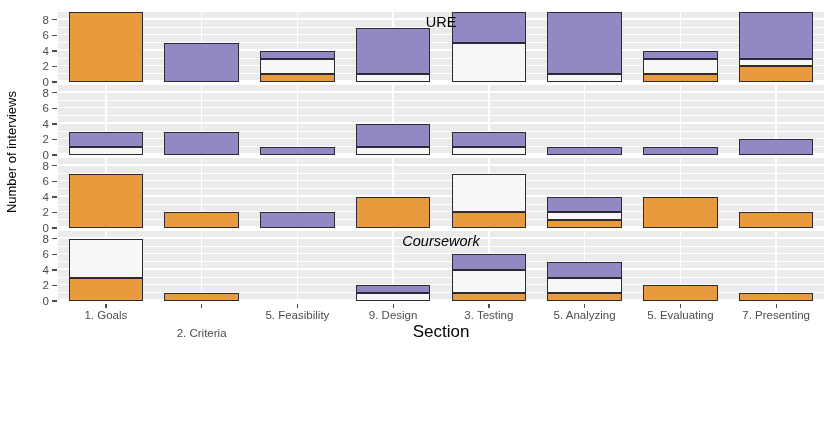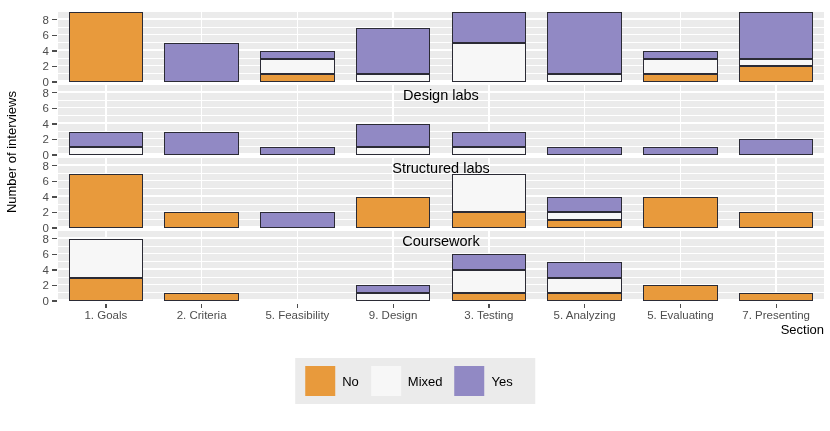--- a/index.html
+++ b/index.html
@@ -49,21 +49,21 @@
     height: 292px;
   }
 
   .panel {
     position: relative;
     width: 100%;
     background: #ebebeb;
     box-sizing: border-box;
     margin-bottom: 3px;
   }
-  .panel:last-child { margin-bottom: 0; }
+  .panel:last-child { margin-bottom: 0; font-style: italic; }
 
   .panel-plot {
     position: absolute;
     left: 0; right: 0; top: 0; bottom: 0;
   }
 
   
   .grid-h {
     position: absolute;
     left: 0;
@@ -145,22 +145,22 @@
     color: #4d4d4d;
     text-align: center;
     white-space: nowrap;
     transform: translateX(-50%);
   }
   .x-axis-title {
     position: absolute;
     left: 58px;
     top: 322px;
     width: 766px;
-    text-align: right;
-    font-size: 13px;
+    text-align: center;
+    font-size: 17px;
     color: #000;
   }
 
   
   .legend {
     position: absolute;
     left: 50%;
     transform: translateX(-50%);
     top: 358px;
     background: #ebebeb;
@@ -285,20 +285,21 @@
             <div class="seg" style="background: rgb(232, 154, 60); bottom: 0px; height: 7.77778px;"></div>
             <div class="seg" style="background: rgb(247, 247, 247); bottom: 7.77778px; height: 15.5556px;"></div>
             <div class="seg" style="background: rgb(145, 137, 196); bottom: 23.3333px; height: 7.77778px;"></div>
           </div>
           <div class="bar-group" style="left: 680.783px; width: 74.685px; height: 70px;">
             <div class="seg" style="background: rgb(232, 154, 60); bottom: 0px; height: 15.5556px;"></div>
             <div class="seg" style="background: rgb(247, 247, 247); bottom: 15.5556px; height: 7.77778px;"></div>
             <div class="seg" style="background: rgb(145, 137, 196); bottom: 23.3333px; height: 46.6667px;"></div>
           </div>
         </div>
+        <div class="facet-label">URE</div>
       </div>
       <div class="panel" style="height: 70px;">
         <div class="panel-plot">
           <div class="grid-h major" style="bottom: 0px;"></div>
           <div class="grid-h" style="bottom: 7.77778px;"></div>
           <div class="grid-h major" style="bottom: 15.5556px;"></div>
           <div class="grid-h" style="bottom: 23.3333px;"></div>
           <div class="grid-h major" style="bottom: 31.1111px;"></div>
           <div class="grid-h" style="bottom: 38.8889px;"></div>
           <div class="grid-h major" style="bottom: 46.6667px;"></div>
@@ -334,21 +335,20 @@
           <div class="bar-group" style="left: 489.283px; width: 74.685px; height: 70px;">
             <div class="seg" style="background: rgb(145, 137, 196); bottom: 0px; height: 7.77778px;"></div>
           </div>
           <div class="bar-group" style="left: 585.033px; width: 74.685px; height: 70px;">
             <div class="seg" style="background: rgb(145, 137, 196); bottom: 0px; height: 7.77778px;"></div>
           </div>
           <div class="bar-group" style="left: 680.783px; width: 74.685px; height: 70px;">
             <div class="seg" style="background: rgb(145, 137, 196); bottom: 0px; height: 15.5556px;"></div>
           </div>
         </div>
-        <div class="facet-label">Design labs</div>
       </div>
       <div class="panel" style="height: 70px;">
         <div class="panel-plot">
           <div class="grid-h major" style="bottom: 0px;"></div>
           <div class="grid-h" style="bottom: 7.77778px;"></div>
           <div class="grid-h major" style="bottom: 15.5556px;"></div>
           <div class="grid-h" style="bottom: 23.3333px;"></div>
           <div class="grid-h major" style="bottom: 31.1111px;"></div>
           <div class="grid-h" style="bottom: 38.8889px;"></div>
           <div class="grid-h major" style="bottom: 46.6667px;"></div>
@@ -384,21 +384,20 @@
             <div class="seg" style="background: rgb(247, 247, 247); bottom: 7.77778px; height: 7.77778px;"></div>
             <div class="seg" style="background: rgb(145, 137, 196); bottom: 15.5556px; height: 15.5556px;"></div>
           </div>
           <div class="bar-group" style="left: 585.033px; width: 74.685px; height: 70px;">
             <div class="seg" style="background: rgb(232, 154, 60); bottom: 0px; height: 31.1111px;"></div>
           </div>
           <div class="bar-group" style="left: 680.783px; width: 74.685px; height: 70px;">
             <div class="seg" style="background: rgb(232, 154, 60); bottom: 0px; height: 15.5556px;"></div>
           </div>
         </div>
-        <div class="facet-label">Structured labs</div>
       </div>
       <div class="panel" style="height: 70px;">
         <div class="panel-plot">
           <div class="grid-h major" style="bottom: 0px;"></div>
           <div class="grid-h" style="bottom: 7.77778px;"></div>
           <div class="grid-h major" style="bottom: 15.5556px;"></div>
           <div class="grid-h" style="bottom: 23.3333px;"></div>
           <div class="grid-h major" style="bottom: 31.1111px;"></div>
           <div class="grid-h" style="bottom: 38.8889px;"></div>
           <div class="grid-h major" style="bottom: 46.6667px;"></div>
@@ -442,45 +441,31 @@
           </div>
         </div>
         <div class="facet-label">Coursework</div>
       </div>
     </div>
 
   <div class="xticks" id="xticks">
       <div class="xtickmark" style="left: 47.275px;"></div>
       <div class="xtick-label" style="left: 47.875px;">1. Goals</div>
       <div class="xtickmark" style="left: 143.025px;"></div>
-      <div class="xtick-label" style="left: 143.625px;">2. Criteria</div>
+      <div class="xtick-label" style="left: 143.625px; margin-top: 18px;">2. Criteria</div>
       <div class="xtickmark" style="left: 238.775px;"></div>
       <div class="xtick-label" style="left: 239.375px;">5. Feasibility</div>
       <div class="xtickmark" style="left: 334.525px;"></div>
       <div class="xtick-label" style="left: 335.125px;">9. Design</div>
       <div class="xtickmark" style="left: 430.275px;"></div>
       <div class="xtick-label" style="left: 430.875px;">3. Testing</div>
       <div class="xtickmark" style="left: 526.025px;"></div>
       <div class="xtick-label" style="left: 526.625px;">5. Analyzing</div>
       <div class="xtickmark" style="left: 621.775px;"></div>
       <div class="xtick-label" style="left: 622.375px;">5. Evaluating</div>
       <div class="xtickmark" style="left: 717.525px;"></div>
       <div class="xtick-label" style="left: 718.125px;">7. Presenting</div>
     </div>
 
   <div class="x-axis-title">Section</div>
 
-  <div class="legend" id="legend">
-      <div class="legend-item">
-        <div class="legend-key" style="background: rgb(232, 154, 60);"></div>
-        <div class="legend-text">No</div>
-      </div>
-      <div class="legend-item">
-        <div class="legend-key" style="background: rgb(247, 247, 247);"></div>
-        <div class="legend-text">Mixed</div>
-      </div>
-      <div class="legend-item">
-        <div class="legend-key" style="background: rgb(145, 137, 196);"></div>
-        <div class="legend-text">Yes</div>
-      </div>
-    </div>
 
 </div>
 
 </body></html>

